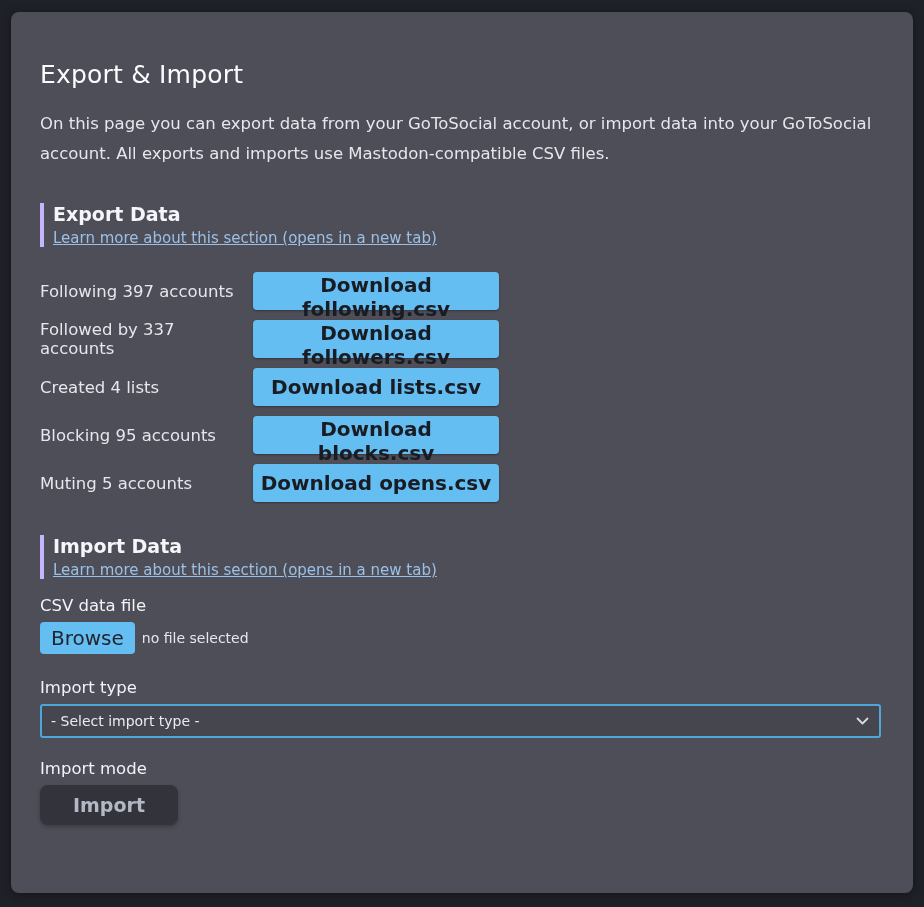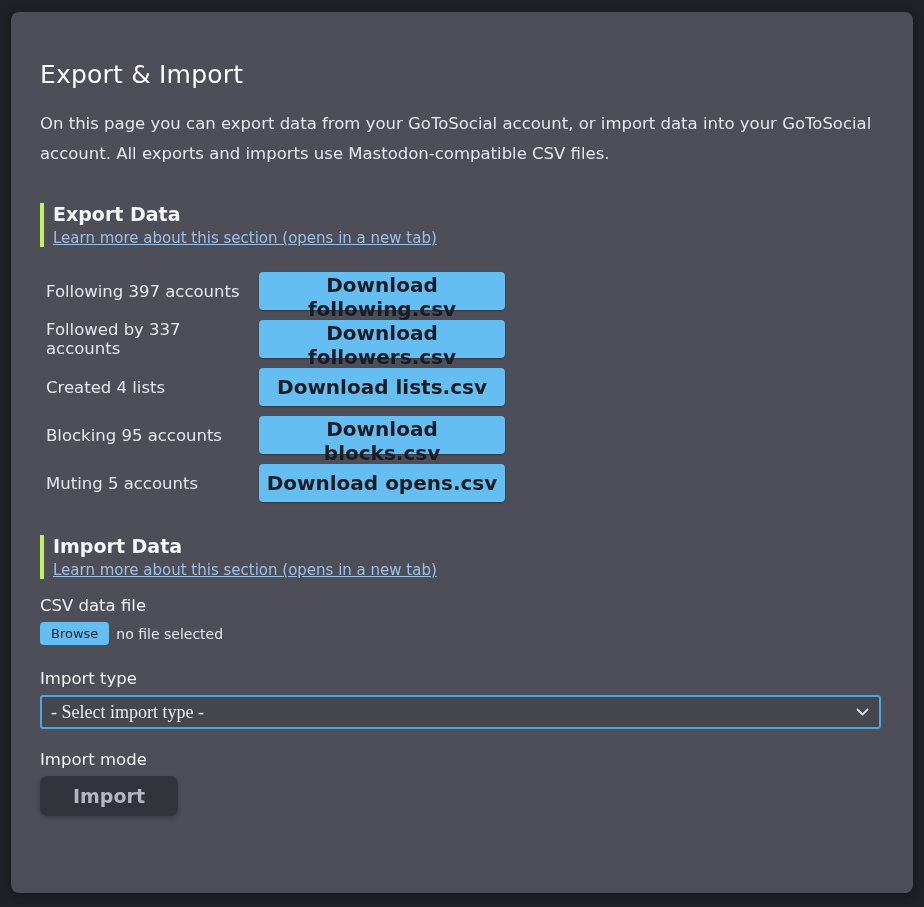--- a/index.html
+++ b/index.html
@@ -31,21 +31,21 @@
     letter-spacing: 0.2px;
   }
   .page-desc {
     margin: 0 0 34px 0;
     font-size: 16.5px;
     line-height: 30px;
     color: #e6e7ec;
     max-width: 845px;
   }
   .section-header {
-    border-left: 4px solid #bef264;
+    border-left: 4px solid #c4b5fd;
     padding-left: 9px;
     margin-bottom: 25px;
   }
   .section-header h2 {
     margin: 0 0 3px 0;
     font-size: 19px;
     font-weight: bold;
     color: #f5f6fa;
   }
   .learn-link {
@@ -59,21 +59,20 @@
   }
   .export-row {
     display: flex;
     align-items: center;
     margin-bottom: 10px;
   }
   .export-row-label {
     width: 213px;
     font-size: 16.5px;
     color: #e6e7ec;
-    margin-left: 6px;
   }
   .download-button {
     width: 246px;
     height: 38px;
     background: #64bef2;
     color: #1a1c24;
     border: none;
     border-radius: 4px;
     font-family: inherit;
     font-size: 20px;
@@ -95,21 +94,21 @@
     display: flex;
     align-items: center;
     margin-bottom: 24px;
   }
   .browse-button {
     background: #64bef2;
     color: #23252e;
     border: none;
     border-radius: 4px;
     font-family: inherit;
-    font-size: 13px;
+    font-size: 20px;
     padding: 4px 11px;
     cursor: pointer;
   }
   .file-status {
     margin-left: 7px;
     font-size: 14px;
     color: #e6e7ec;
   }
   .select-box {
     box-sizing: border-box;
@@ -119,23 +118,22 @@
     border: 2px solid #4fa6db;
     border-radius: 3px;
     display: flex;
     align-items: center;
     justify-content: space-between;
     padding: 0 10px 0 9px;
     margin-bottom: 21px;
     cursor: pointer;
   }
   .select-value {
-    font-size: 18px;
+    font-size: 14px;
     color: #eaecf2;
-    font-family: Liberation Serif, serif;
   }
   .select-chevron {
     color: #d8dae0;
     display: flex;
     align-items: center;
   }
   .select-box.last {
     margin-bottom: 18px;
   }
   .import-button {

